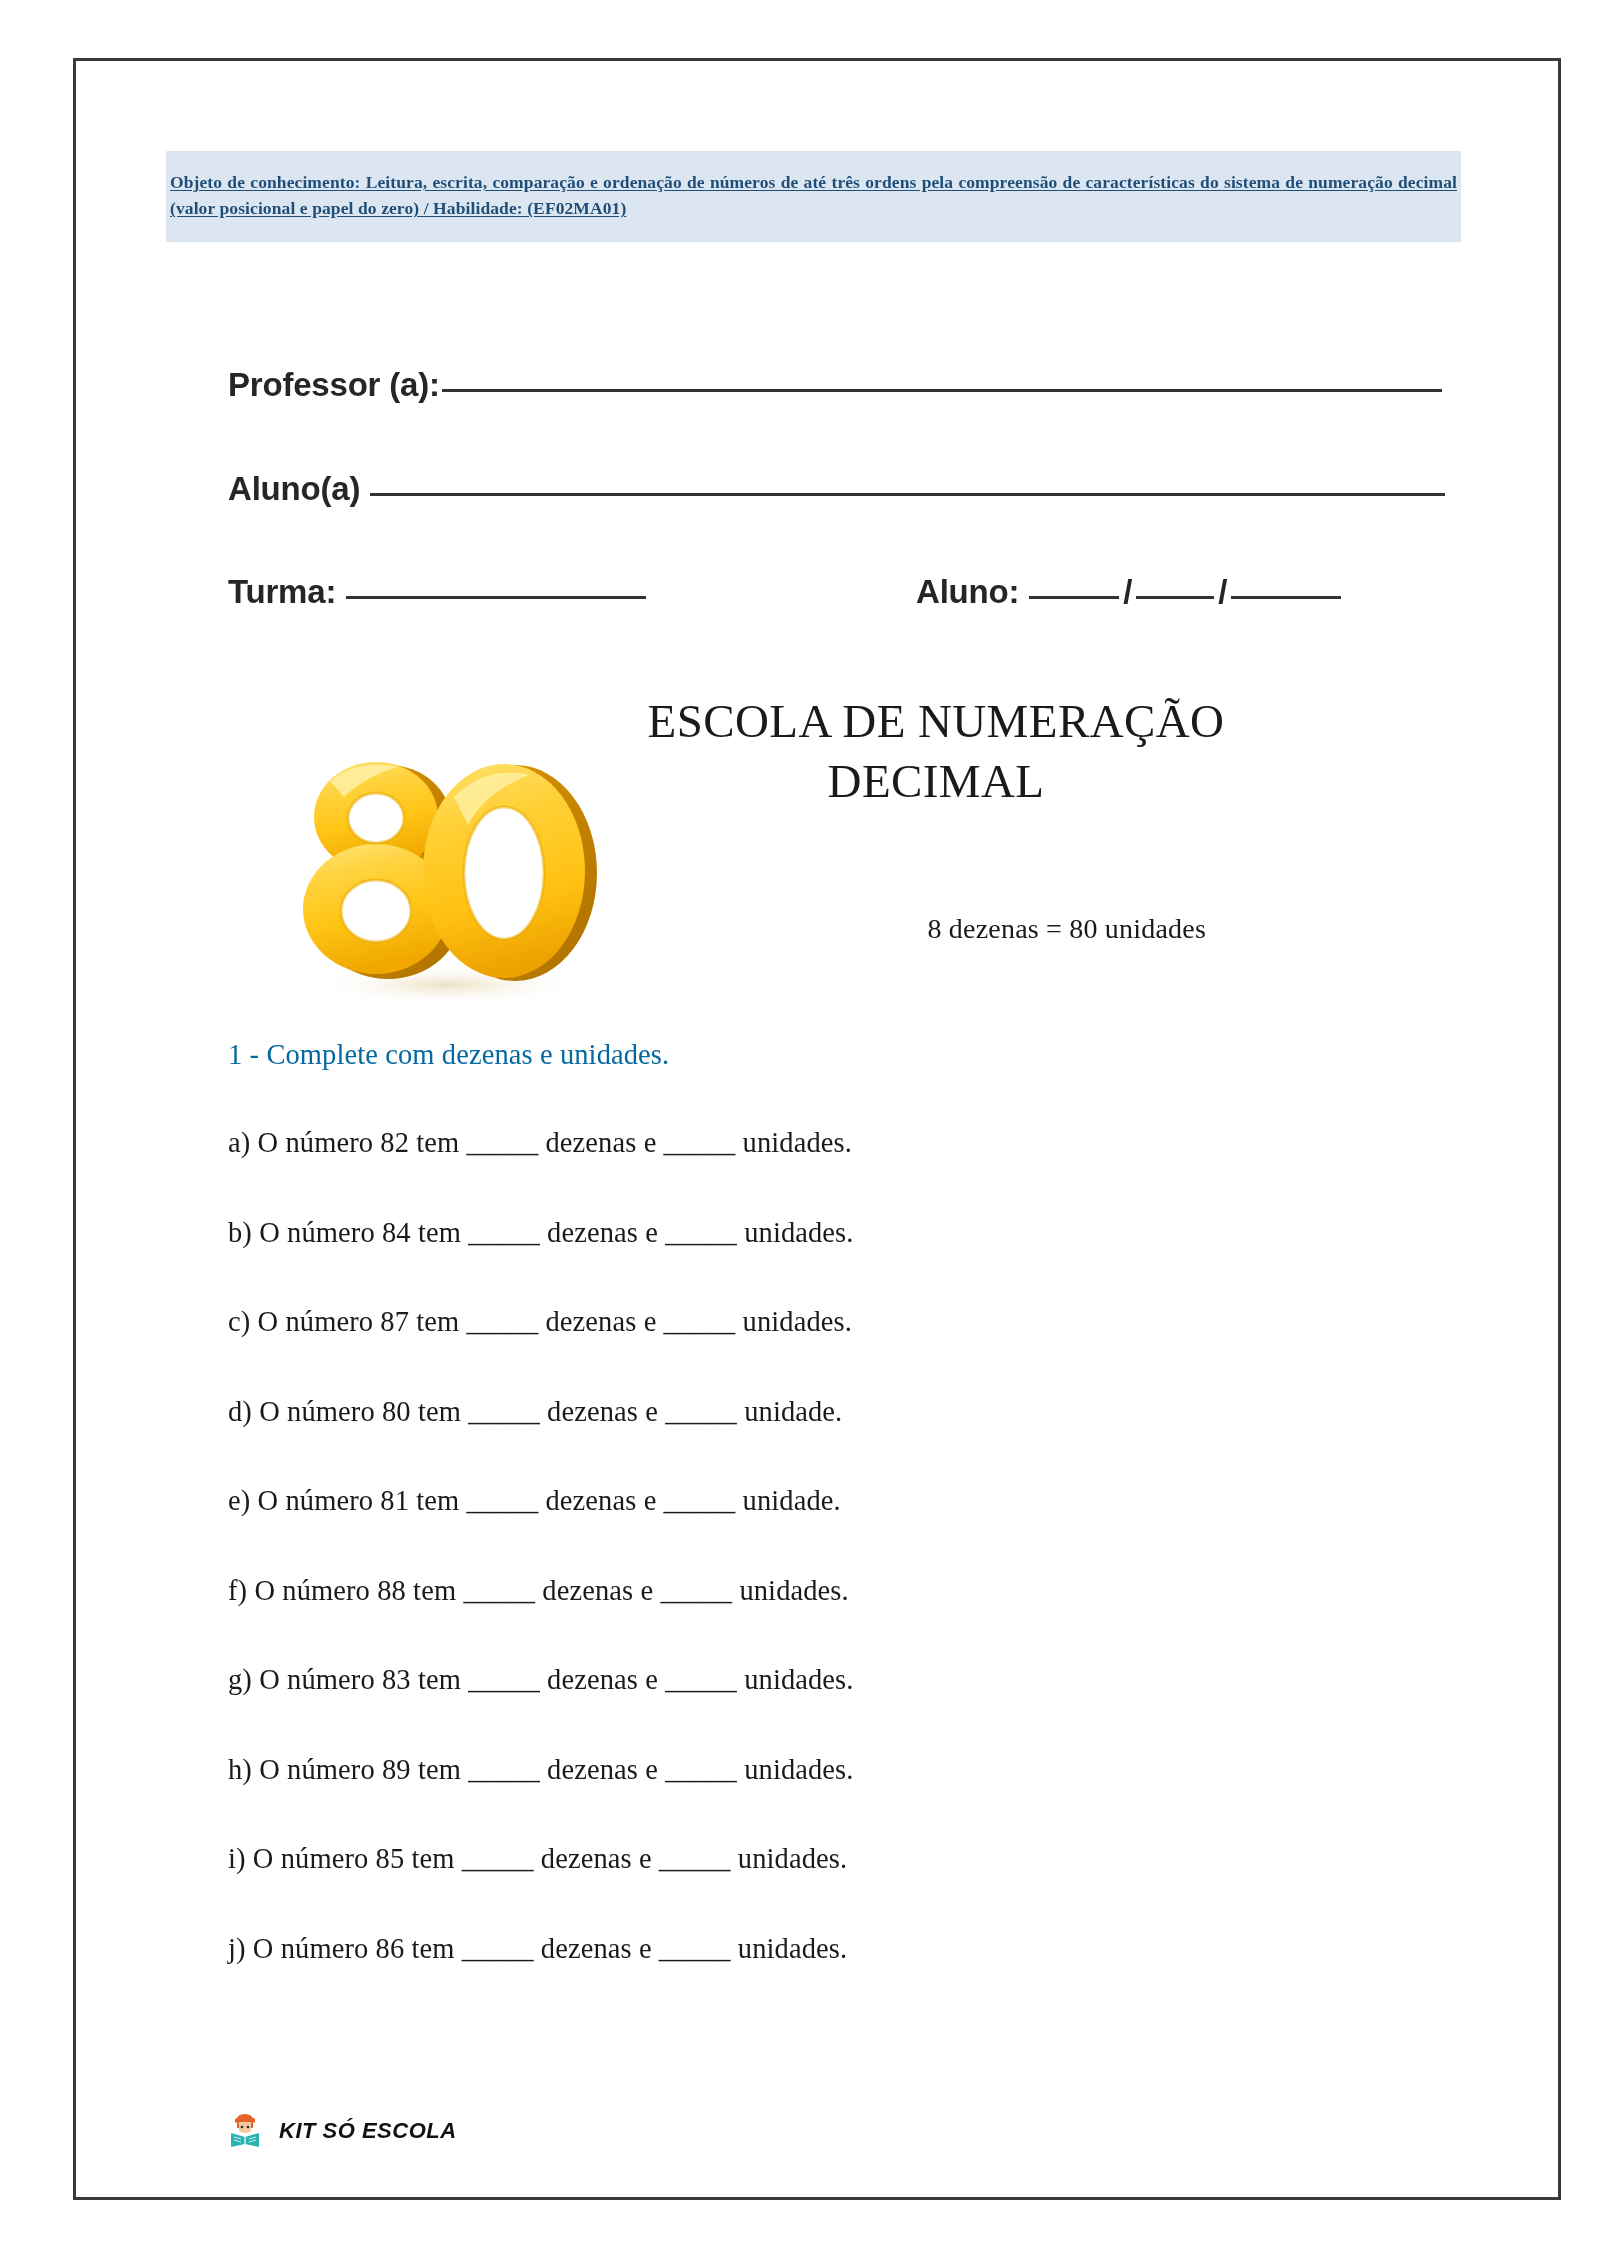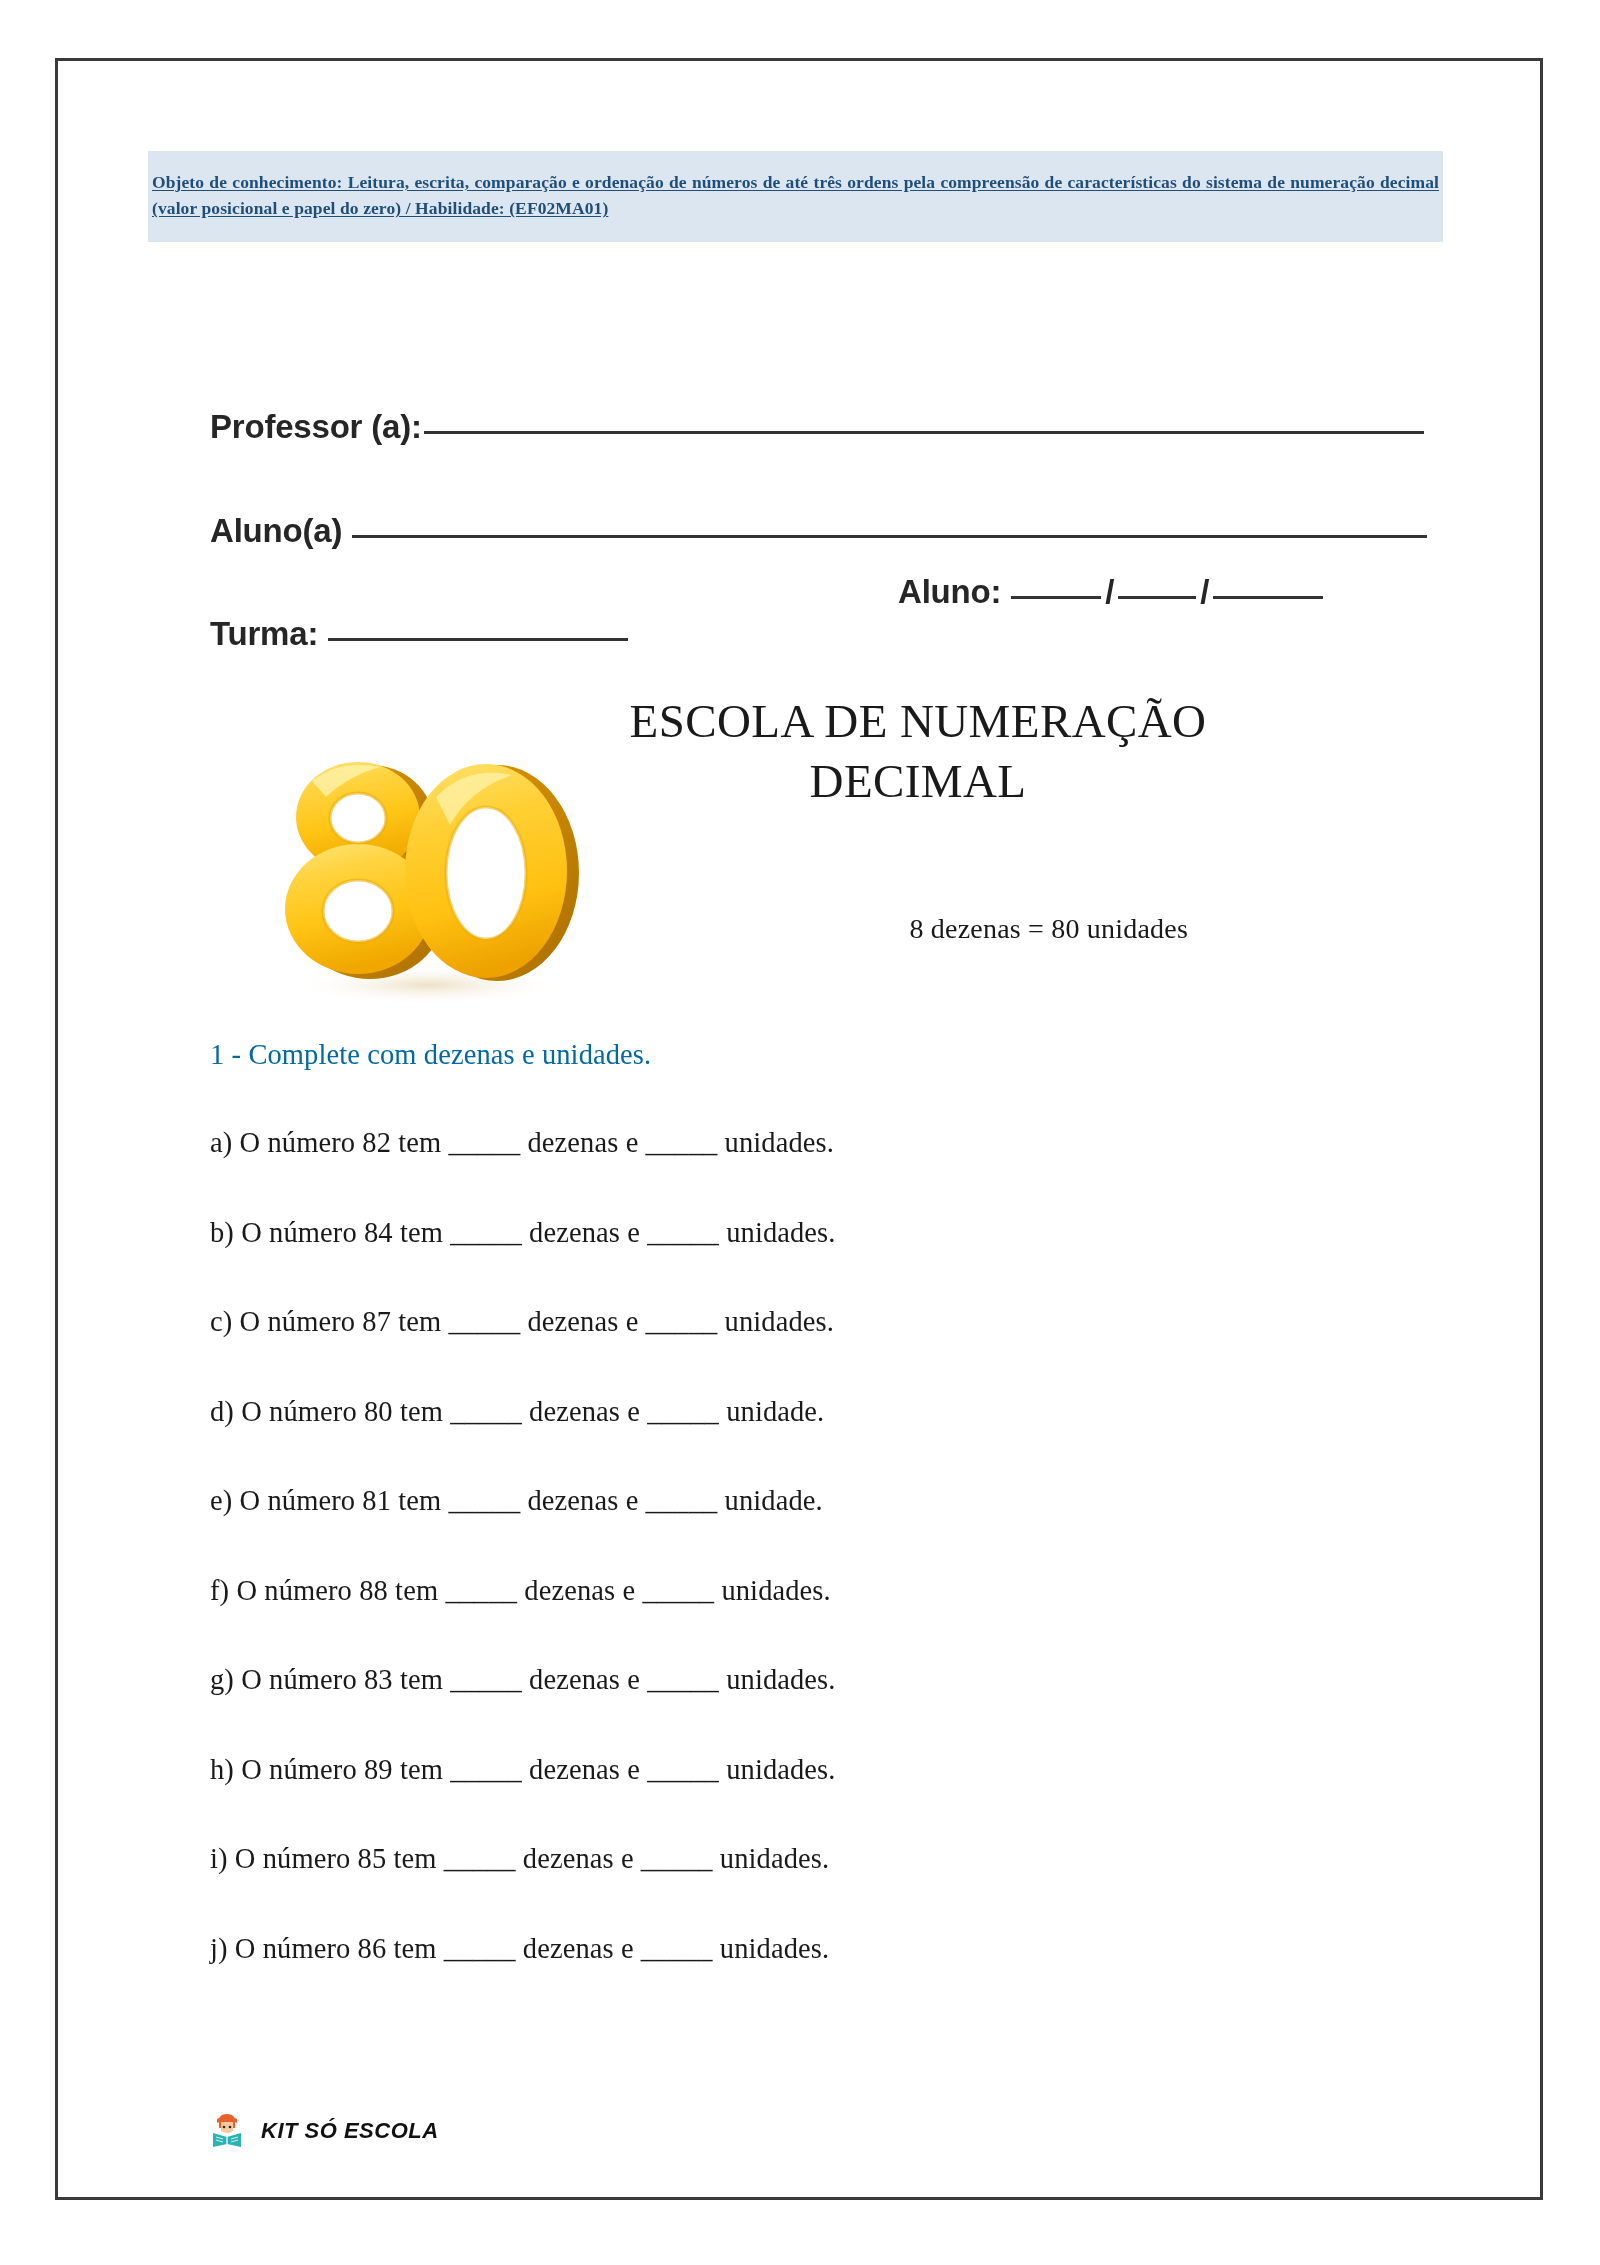--- a/index.html
+++ b/index.html
@@ -11,21 +11,21 @@
     width: 1600px;
     height: 2265px;
     position: relative;
     font-family: "Liberation Serif", serif;
     -webkit-font-smoothing: antialiased;
   }
 
   
   .page-frame {
     position: absolute;
-    left: 55px;
+    left: 73px;
     top: 58px;
     width: 1488px;
     height: 2142px;
     border: 3px solid #3a3a3a;
     box-sizing: border-box;
     background: #ffffff;
   }
 
   .content {
     position: absolute;
@@ -61,21 +61,20 @@
   
   .field-row {
     position: absolute;
     left: 152px;
     font-family: "Liberation Sans", sans-serif;
     font-weight: bold;
     font-size: 33px;
     color: #262626;
     white-space: nowrap;
     letter-spacing: -0.2px;
-    margin-top: 42px;
   }
   .field-row.prof { top: 305px; }
   .field-row.aluno { top: 409px; }
   .field-row.turma { top: 512px; }
 
   .field-rule {
     display: inline-block;
     border-bottom: 3px solid #333333;
     vertical-align: 4px;
     height: 1px;

